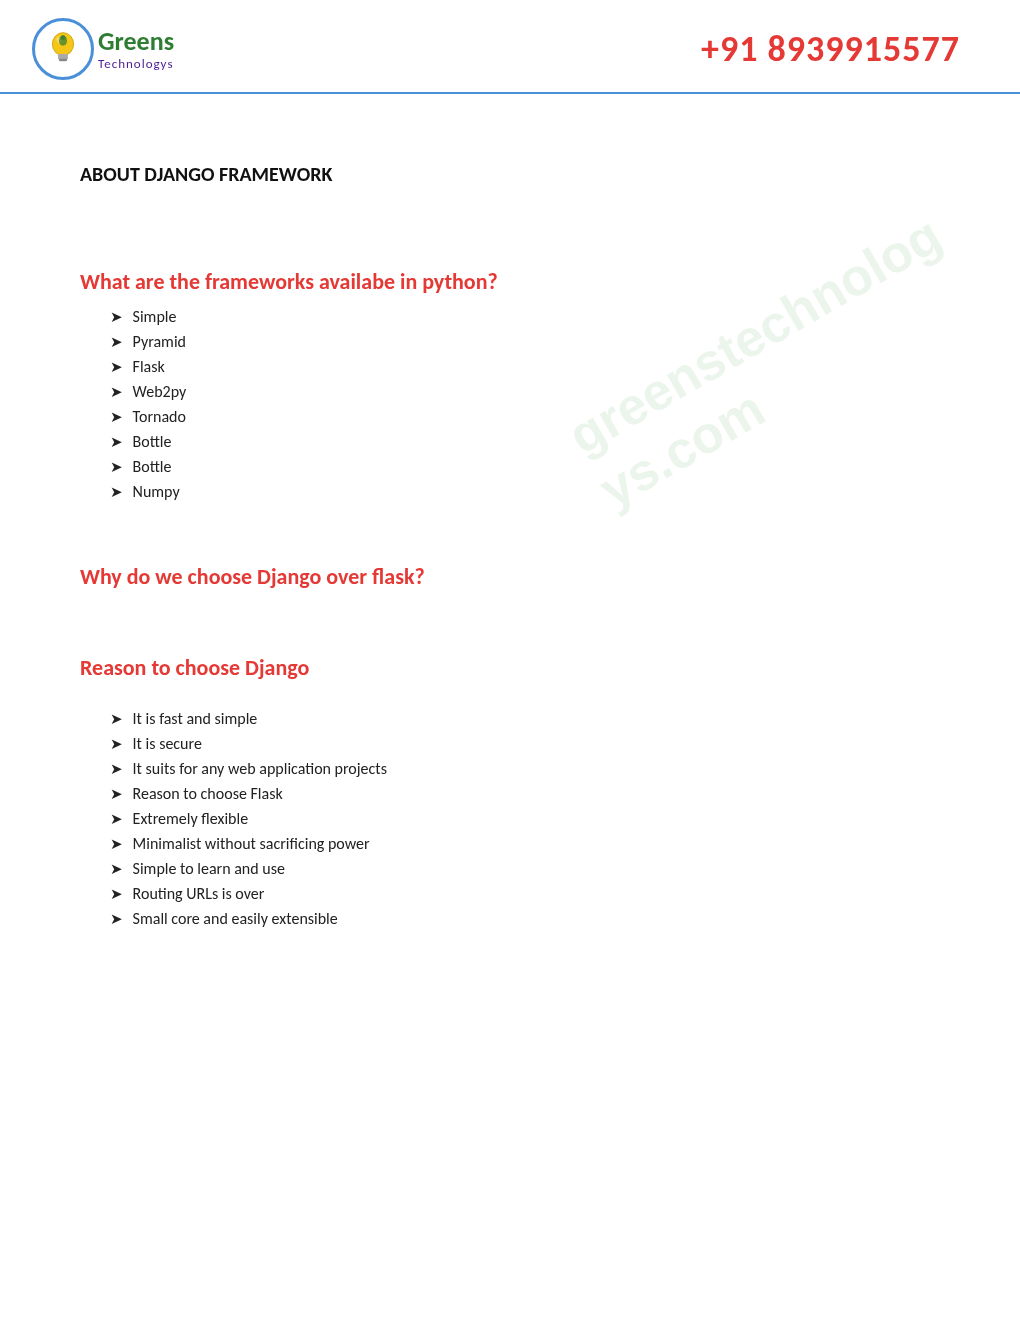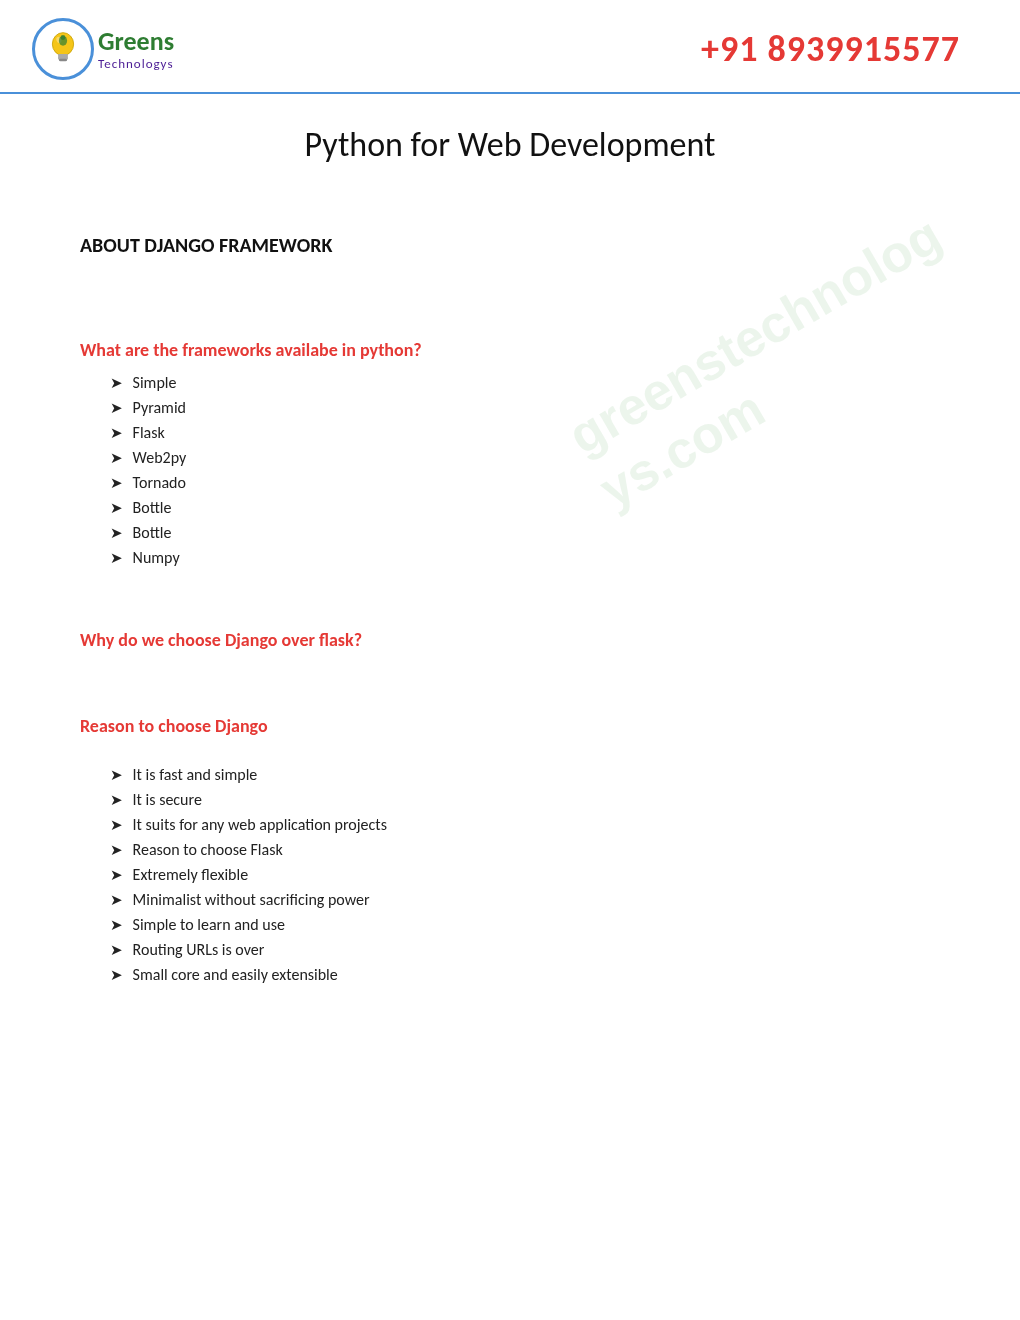--- a/index.html
+++ b/index.html
@@ -111,21 +111,21 @@
 
     .section-heading-black {
       font-size: 20px;
       font-weight: bold;
       color: #111;
       margin-bottom: 30px;
       margin-top: 10px;
     }
 
     .section-heading-red {
-      font-size: 18px;
+      font-size: 22px;
       font-weight: bold;
       color: #e53935;
       margin-bottom: 12px;
       margin-top: 24px;
     }
 
     .list-container {
       margin-left: 30px;
       margin-bottom: 10px;
     }
@@ -180,21 +180,20 @@
     <div class="logo-text-group">
       <span class="logo-greens">Greens</span>
       <span class="logo-tech">Technologys</span>
     </div>
   </div>
   <div class="phone-number">+91 8939915577</div>
 </div>
 
 <div class="content">
 
-  <h1 class="page-title">Python for Web Development</h1>
 
   <div class="spacer-md"></div>
 
   <div class="section-heading-black">ABOUT DJANGO FRAMEWORK</div>
 
   <div class="spacer-md"></div>
 
   <div class="section-heading-red">What are the frameworks availabe in python?</div>
 
   <div class="list-container">

